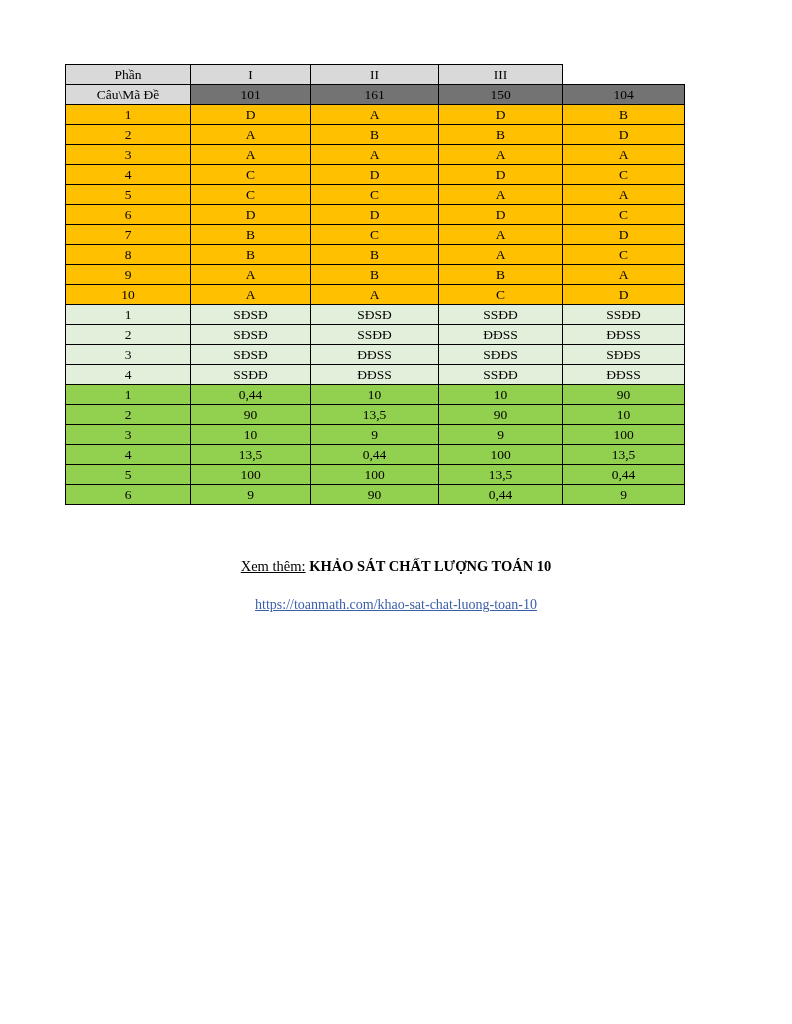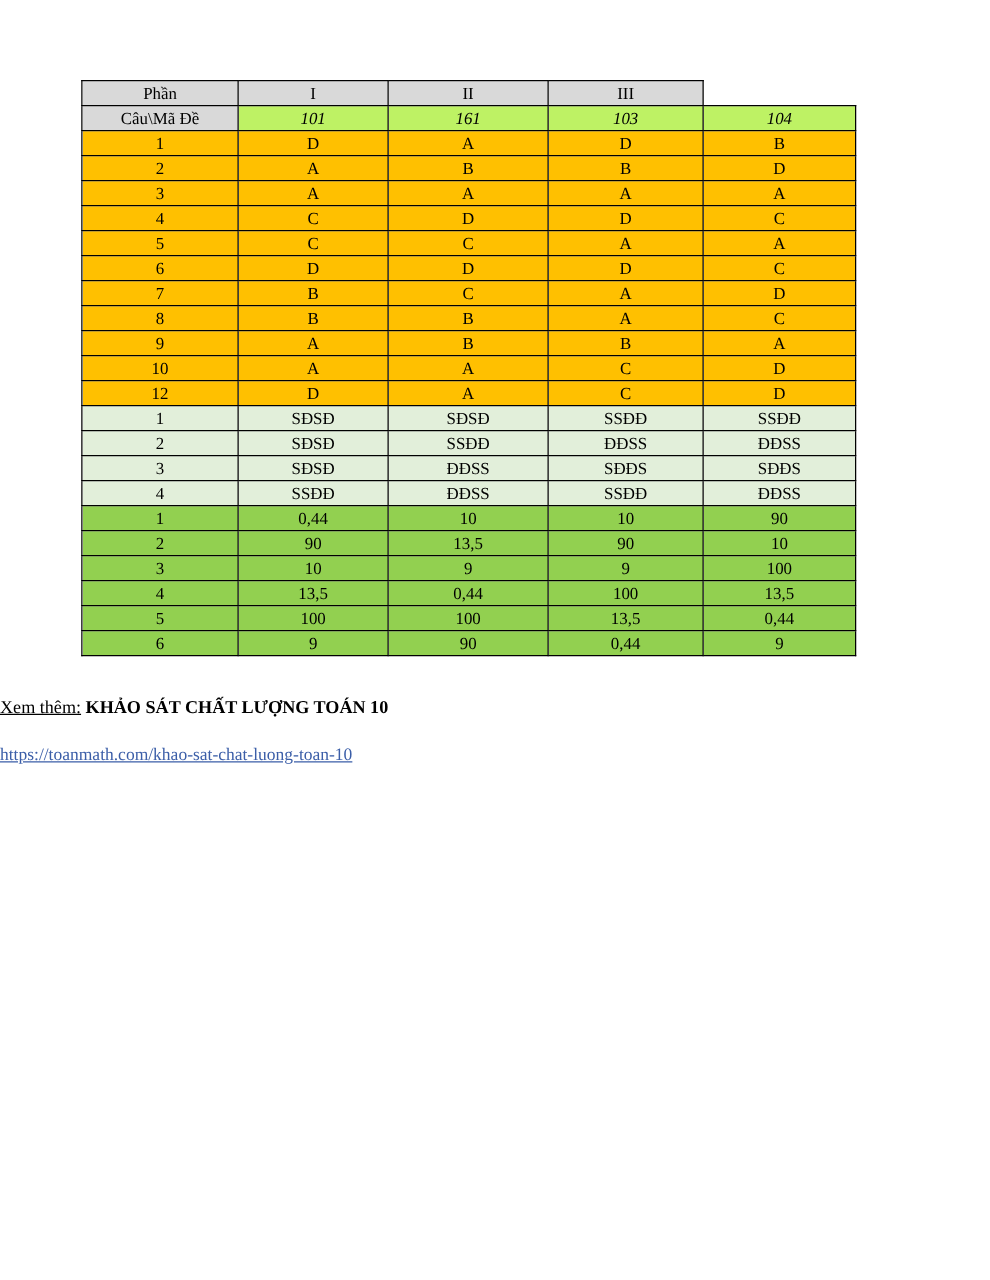--- a/index.html
+++ b/index.html
@@ -63,41 +63,41 @@
   .hdr-cell {
     background: #d9d9d9;
     font-weight: bold;
     font-size: 13.5px;
   }
   .hdr-cell.blank {
     border: none;
     background: transparent;
   }
   .hdr-code {
-    background: #bef264;
+    background: #737373;
     font-weight: bold;
-    font-style: italic;
     font-size: 13.5px;
   }
 
   
   tr.sec-mc td          { background: #ffc000; }
   tr.sec-tf td          { background: #e2efda; }
   tr.sec-num td         { background: #92d050; }
 
   td.rownum {
     font-weight: bold;
   }
 
   
   .footer {
     position: absolute;
     left: 0;
     top: 556px;
     width: 792px;
+    text-align: center;
   }
   .footer-line1 {
     font-size: 14.5px;
     line-height: 20px;
     white-space: nowrap;
   }
   .footer-prefix {
     text-decoration: underline;
     font-weight: normal;
   }
@@ -133,21 +133,21 @@
           <th class="hdr-cell">Phần</th>
           <th class="hdr-cell">I</th>
           <th class="hdr-cell">II</th>
           <th class="hdr-cell">III</th>
           <th class="hdr-cell blank"></th>
         </tr>
         <tr>
           <th class="hdr-cell">Câu\Mã Đề</th>
           <th class="hdr-code">101</th>
           <th class="hdr-code">161</th>
-          <th class="hdr-code">103</th>
+          <th class="hdr-code">150</th>
           <th class="hdr-code">104</th>
         </tr>
       </thead>
       <tbody id="table-body">
           <tr class="sec-mc">
             <td class="rownum">1</td>
             <td>D</td>
             <td>A</td>
             <td>D</td>
             <td>B</td>
@@ -204,27 +204,20 @@
           <tr class="sec-mc">
             <td class="rownum">9</td>
             <td>A</td>
             <td>B</td>
             <td>B</td>
             <td>A</td>
           </tr>
           <tr class="sec-mc">
             <td class="rownum">10</td>
             <td>A</td>
-            <td>A</td>
-            <td>C</td>
-            <td>D</td>
-          </tr>
-          <tr class="sec-mc">
-            <td class="rownum">12</td>
-            <td>D</td>
             <td>A</td>
             <td>C</td>
             <td>D</td>
           </tr>
           <tr class="sec-tf">
             <td class="rownum">1</td>
             <td>SĐSĐ</td>
             <td>SĐSĐ</td>
             <td>SSĐĐ</td>
             <td>SSĐĐ</td>

